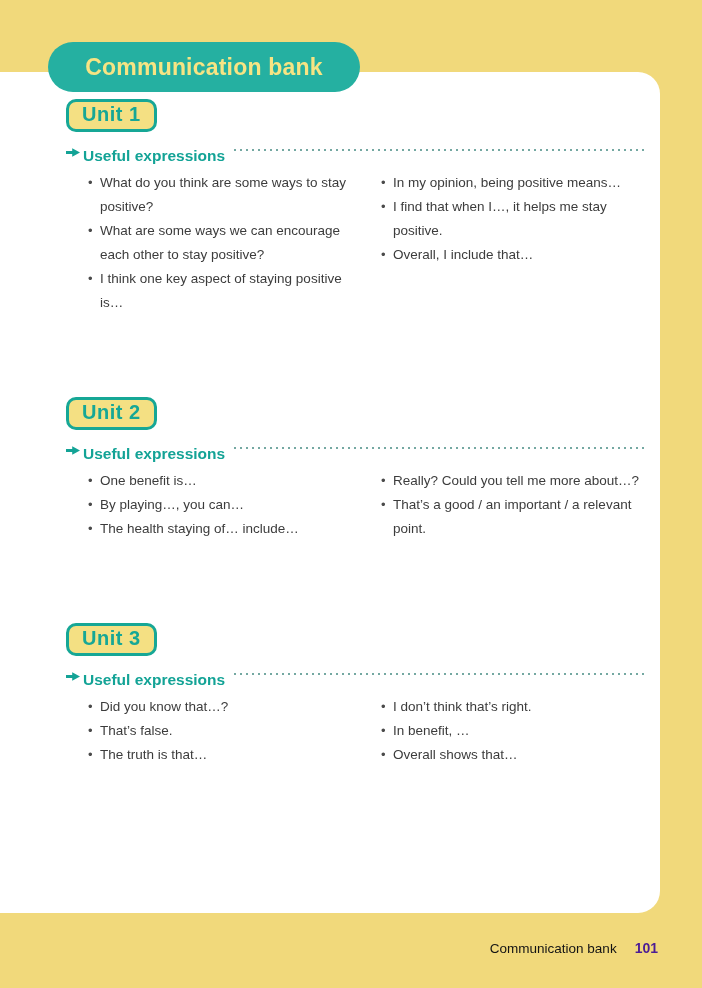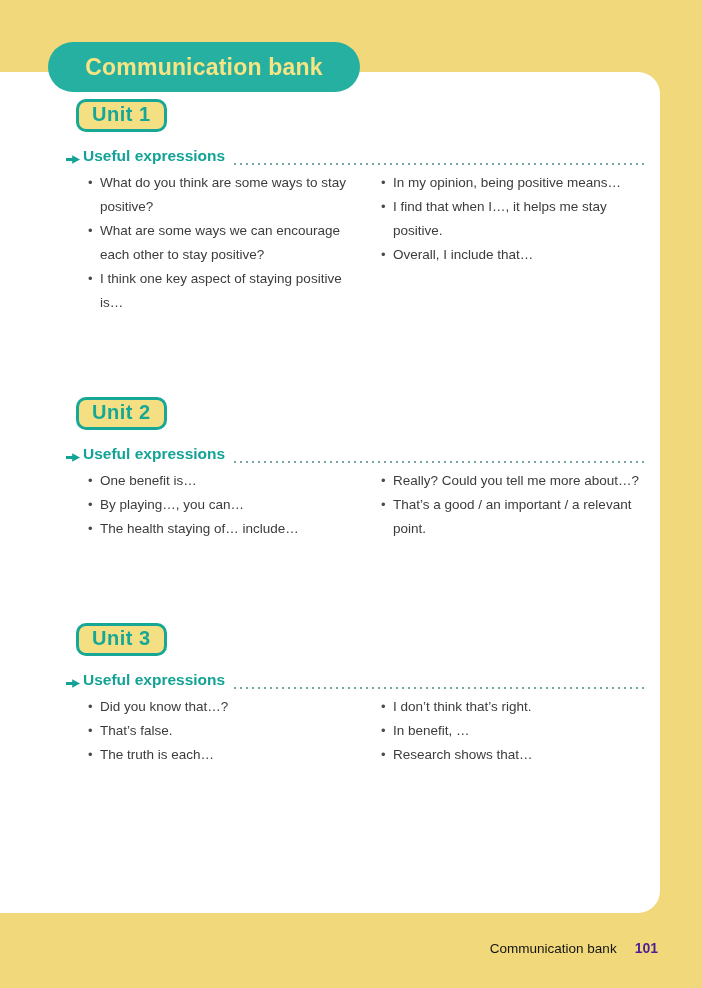--- a/index.html
+++ b/index.html
@@ -24,29 +24,29 @@
   }
   .header-pill span{
     color:#f7e483;font-size:23px;font-weight:bold;letter-spacing:0.2px;
   }
   .card-content{
     position:absolute;left:0;top:72px;width:660px;height:841px;
     padding:27px 12px 0 66px;box-sizing:border-box;z-index:2;
   }
   .unit-section{margin-bottom:82px;}
   .unit-badge{
-    display:inline-block;margin-left:10px;
+    display:inline-block;
     background:#f4e083;border:3px solid #16a796;border-radius:10px;
     padding:1px 13px 3px 13px;
   }
   .unit-badge span{
     color:#16a796;font-size:20px;font-weight:bold;letter-spacing:0.5px;
   }
   .heading-row{
-    margin-top:15px;display:flex;align-items:flex-end;
+    margin-top:15px;display:flex;align-items:flex-start;
   }
   .arrow{display:inline-flex;margin-right:3px;flex:0 0 auto;}
   .heading-text{
     color:#13a396;font-size:15.5px;font-weight:bold;white-space:nowrap;
   }
   .dotted{
     flex:1;height:2px;margin-left:9px;margin-top:2px;
     background-image:repeating-linear-gradient(to right,#74a8a2 0 2px,transparent 2px 6px);
   }
   .columns{
@@ -186,35 +186,35 @@
           <div class="item">
             <span class="bullet">•</span>
             <span class="item-text">Did you know that…?</span>
           </div>
           <div class="item">
             <span class="bullet">•</span>
             <span class="item-text">That’s false.</span>
           </div>
           <div class="item">
             <span class="bullet">•</span>
-            <span class="item-text">The truth is each…</span>
+            <span class="item-text">The truth is that…</span>
           </div>
         </div>
         <div class="col col-right">
           <div class="item">
             <span class="bullet">•</span>
             <span class="item-text">I don’t think that’s right.</span>
           </div>
           <div class="item">
             <span class="bullet">•</span>
             <span class="item-text">In benefit, …</span>
           </div>
           <div class="item">
             <span class="bullet">•</span>
-            <span class="item-text">Research shows that…</span>
+            <span class="item-text">Overall shows that…</span>
           </div>
         </div>
       </div>
     </section>
 
   </div>
 
   <div class="footer">
     <span class="footer-label">Communication bank</span>
     <span class="footer-page">101</span>

